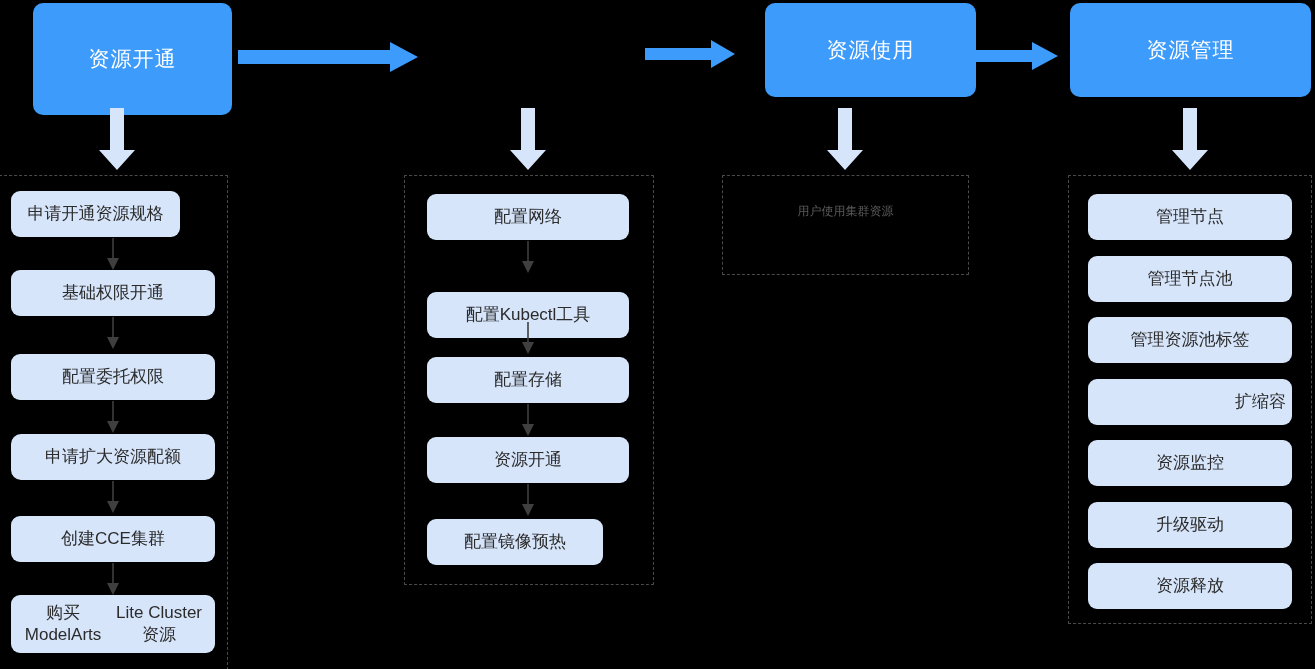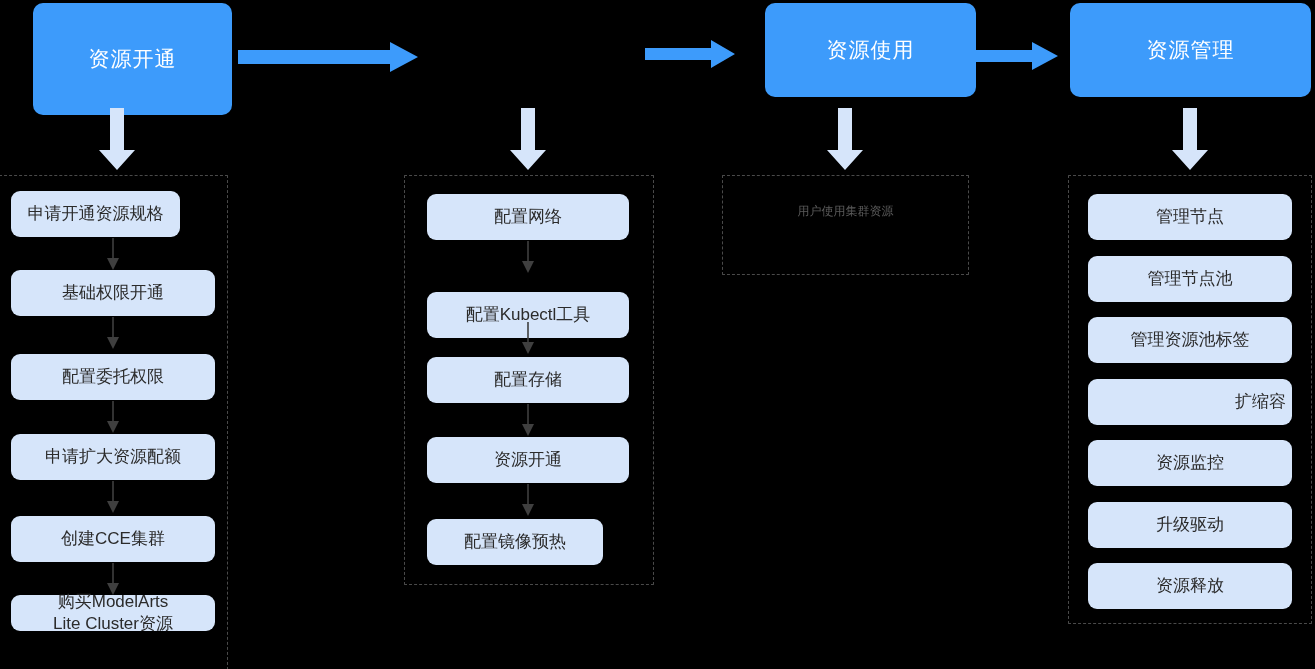--- a/index.html
+++ b/index.html
@@ -180,41 +180,41 @@
   <div class="step-box" style="left:11px; top:354px; width:204px; height:46px;">
     <span>配置委托权限</span>
   </div>
   <div class="c-arrow" style="left:105px; top:401px;">
     <svg width="16" height="32" viewBox="0 0 16 32">
       <line x1="8" y1="0" x2="8" y2="22" stroke="#3f3f3f" stroke-width="1.6"></line>
       <polygon points="2,20 14,20 8,32" fill="#3f3f3f"></polygon>
     </svg>
   </div>
 
-  <div class="step-box" style="left:11px; top:434px; width:204px; height:46px;">
+  <div class="step-box" style="left:11px; top:434px; width:204px; height:46px;border-radius:10px;">
     <span>申请扩大资源配额</span>
   </div>
   <div class="c-arrow" style="left:105px; top:481px;">
     <svg width="16" height="32" viewBox="0 0 16 32">
       <line x1="8" y1="0" x2="8" y2="22" stroke="#3f3f3f" stroke-width="1.6"></line>
       <polygon points="2,20 14,20 8,32" fill="#3f3f3f"></polygon>
     </svg>
   </div>
 
   <div class="step-box" style="left:11px; top:516px; width:204px; height:46px;">
     <span>创建CCE集群</span>
   </div>
   <div class="c-arrow" style="left:105px; top:563px;">
     <svg width="16" height="32" viewBox="0 0 16 32">
       <line x1="8" y1="0" x2="8" y2="22" stroke="#3f3f3f" stroke-width="1.6"></line>
       <polygon points="2,20 14,20 8,32" fill="#3f3f3f"></polygon>
     </svg>
   </div>
 
-  <div class="step-box two-line" style="left:11px; top:595px; width:204px; height:36px; flex-direction:column;">
+  <div class="step-box two-line" style="left:11px; top:595px; width:204px; height:58px; flex-direction:row;justify-content:flex-end;">
     <span>购买ModelArts</span>
     <span>Lite Cluster资源</span>
   </div>
 
   <div class="group-box" style="left:404px; top:175px; width:250px; height:410px;"></div>
 
   <div class="step-box" style="left:427px; top:194px; width:202px; height:46px;">
     <span>配置网络</span>
   </div>
   <div class="c-arrow" style="left:520px; top:241px;">

